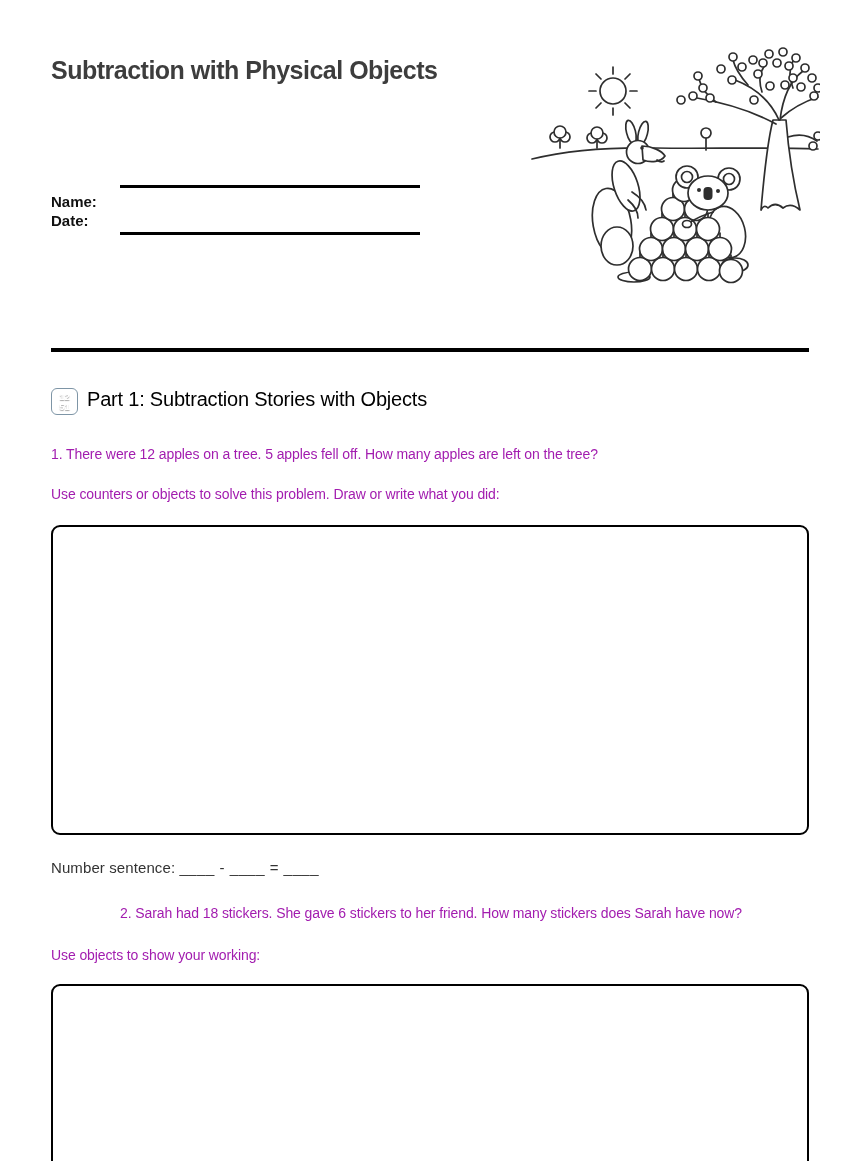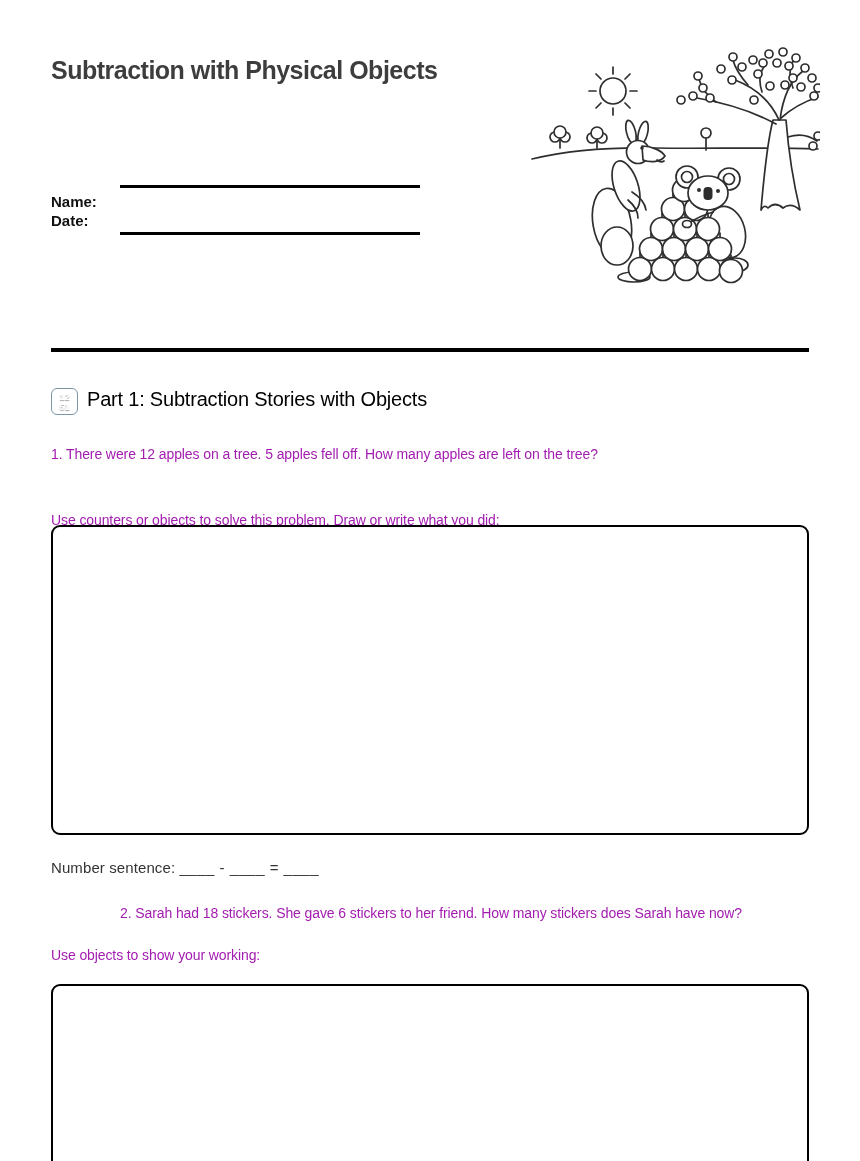--- a/index.html
+++ b/index.html
@@ -53,21 +53,21 @@
     font-size:20px; font-weight:400; color:#000000; letter-spacing:-0.2px;
     white-space:nowrap;
   }
 
   .q-text {
     position:absolute; left:51px; width:760px;
     font-size:14px; font-weight:400; color:#a21caf; letter-spacing:-0.1px;
     white-space:nowrap;
   }
   .q1-prompt { top:446px; }
-  .q1-instruction { top:512px; }
+  .q1-instruction { top:486px; }
   .q2-prompt { top:905px;text-align:center; }
   .q2-instruction { top:947px; }
 
   .draw-box {
     position:absolute; left:51px; width:758px;
     border:2px solid #000; border-radius:9px; background:#fff;
   }
   .box1 { top:525px; height:310px; }
   .box2 { top:984px; height:360px; }
 

